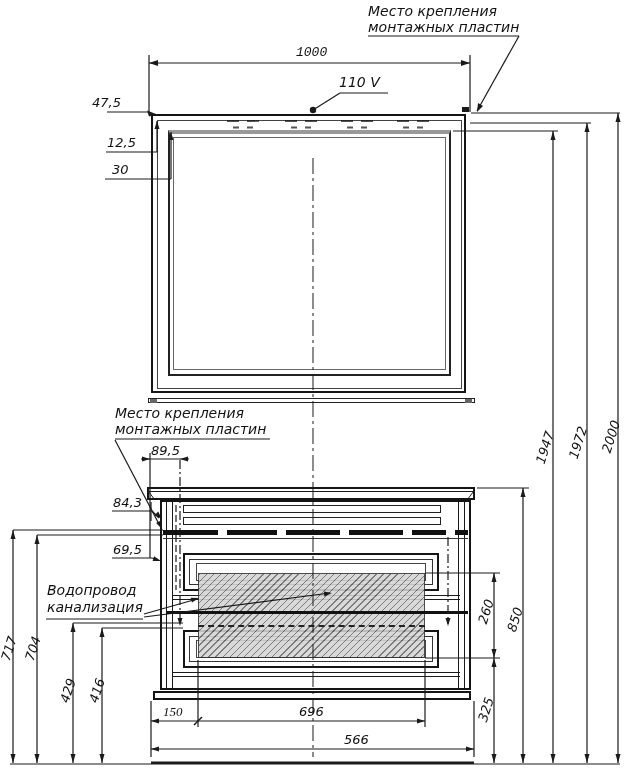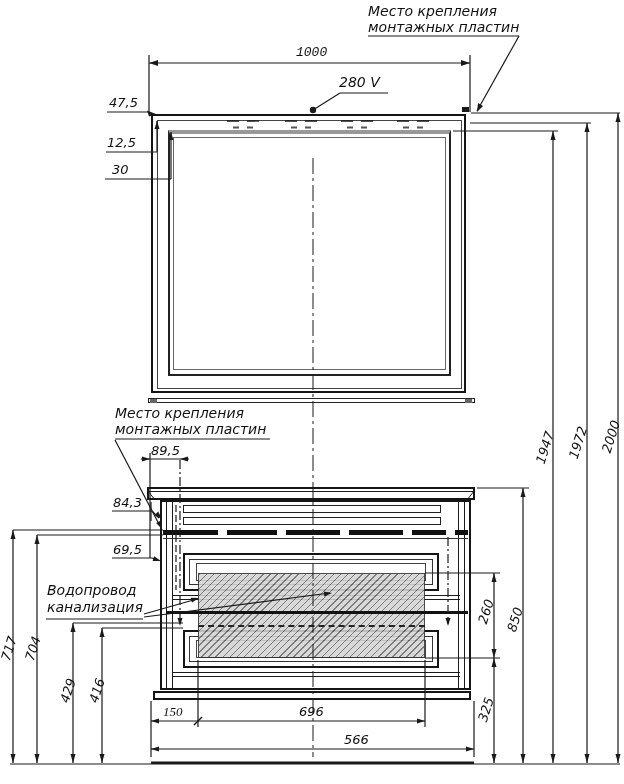--- a/index.html
+++ b/index.html
@@ -229,23 +229,23 @@
     </g>
 
     <g stroke-width="1">
       <line x1="148" y1="491" x2="155" y2="500"></line>
         <line x1="474" y1="491" x2="467" y2="500"></line>
     </g>
   </svg>
 
   <div class="t lab" style="left:368px;top:3px;">Место крепления</div>
   <div class="t lab" style="left:368px;top:19px;">монтажных пластин</div>
-  <div class="t lab" style="left:339px;top:74px;">280 V</div>
+  <div class="t lab" style="left:339px;top:74px;">110 V</div>
   <div class="t" style="left:296px;top:45px;font-family:Liberation Mono, monospace;">1000</div>
-  <div class="t" style="left:109px;top:95px;">47,5</div>
+  <div class="t" style="left:92px;top:95px;">47,5</div>
   <div class="t" style="left:107px;top:135px;">12,5</div>
   <div class="t" style="left:112px;top:162px;">30</div>
 
   <div class="t lab" style="left:115px;top:405px;">Место крепления</div>
   <div class="t lab" style="left:115px;top:421px;">монтажных пластин</div>
   <div class="t" style="left:151px;top:443px;">89,5</div>
   <div class="t" style="left:113px;top:495px;">84,3</div>
   <div class="t" style="left:113px;top:542px;font-style:italic;">69,5</div>
 
   <div class="t lab" style="left:47px;top:582px;">Водопровод</div>

